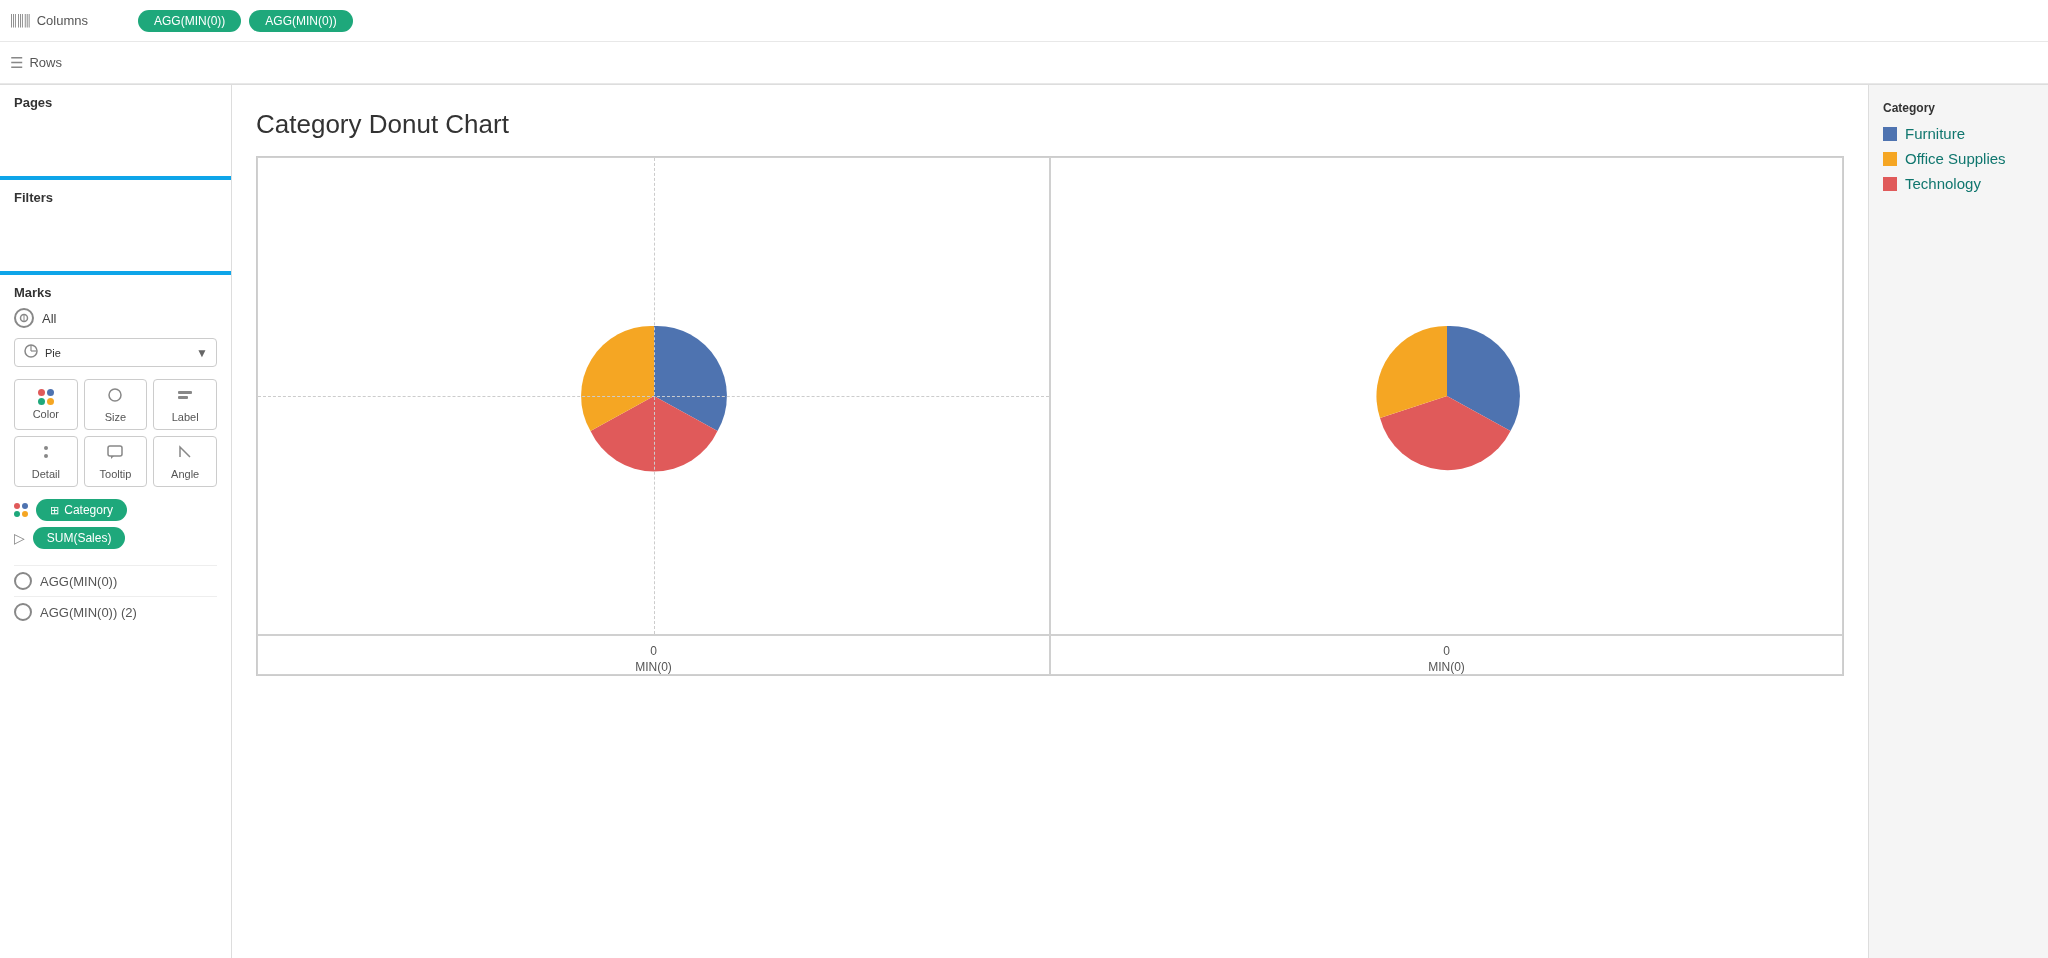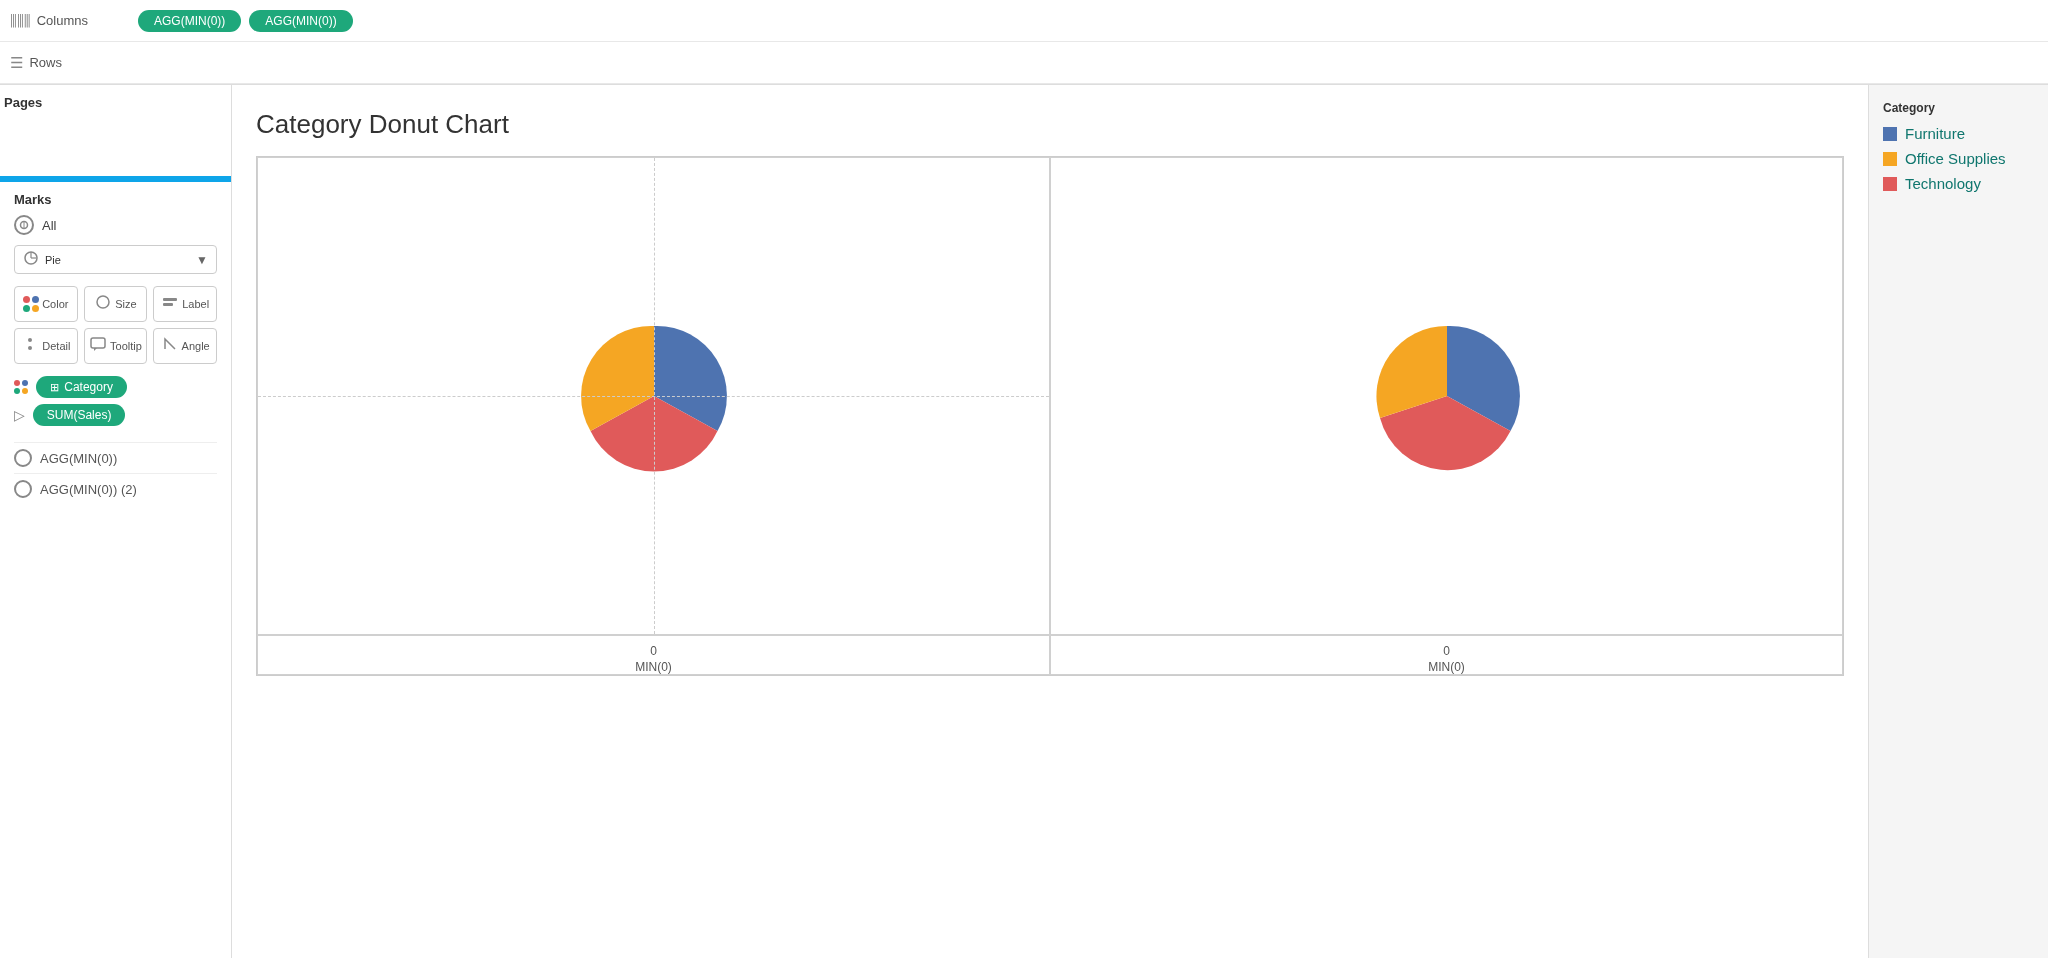--- a/index.html
+++ b/index.html
@@ -60,22 +60,22 @@
     
     .left-sidebar {
       width: 232px;
       background: #fff;
       border-right: 1px solid #ddd;
       display: flex;
       flex-direction: column;
       flex-shrink: 0;
     }
     .sidebar-section {
-      border-bottom: 6px solid #0ea5e9;
-      padding: 10px 4px;
+      border-bottom: 4px solid #0ea5e9;
+      padding: 10px 14px;
     }
     .sidebar-section-title {
       font-size: 13px;
       font-weight: 600;
       color: #333;
       margin-bottom: 6px;
     }
     .sidebar-section-content {
       min-height: 50px;
     }
@@ -138,21 +138,21 @@
 
     
     .marks-buttons {
       display: grid;
       grid-template-columns: repeat(3, 1fr);
       gap: 6px;
       margin-bottom: 12px;
     }
     .marks-btn {
       display: flex;
-      flex-direction: row;
+      flex-direction: column;
       align-items: center;
       justify-content: center;
       border: 1px solid #ccc;
       border-radius: 4px;
       padding: 6px 4px;
       cursor: pointer;
       background: #fff;
       gap: 3px;
       font-size: 11px;
       color: #555;
@@ -347,20 +347,24 @@
       <span>Rows</span>
     </div>
   </div>
 </div>
 
 <div class="main-body">
 
   <div class="left-sidebar">
     <div class="sidebar-section">
       <div class="sidebar-section-title">Pages</div>
+      <div class="sidebar-section-content"></div>
+    </div>
+    <div class="sidebar-section">
+      <div class="sidebar-section-title">Filters</div>
       <div class="sidebar-section-content"></div>
     </div>
     <div class="marks-section">
       <div class="marks-title">Marks</div>
 
       <div class="marks-all-row">
         <div class="marks-all-icon">
           <svg width="10" height="10" viewBox="0 0 10 10">
               <circle cx="5" cy="5" r="3.5" fill="none" stroke="#888" stroke-width="1.5"></circle>
               <line x1="5" y1="1" x2="5" y2="9" stroke="#888" stroke-width="1"></line>

